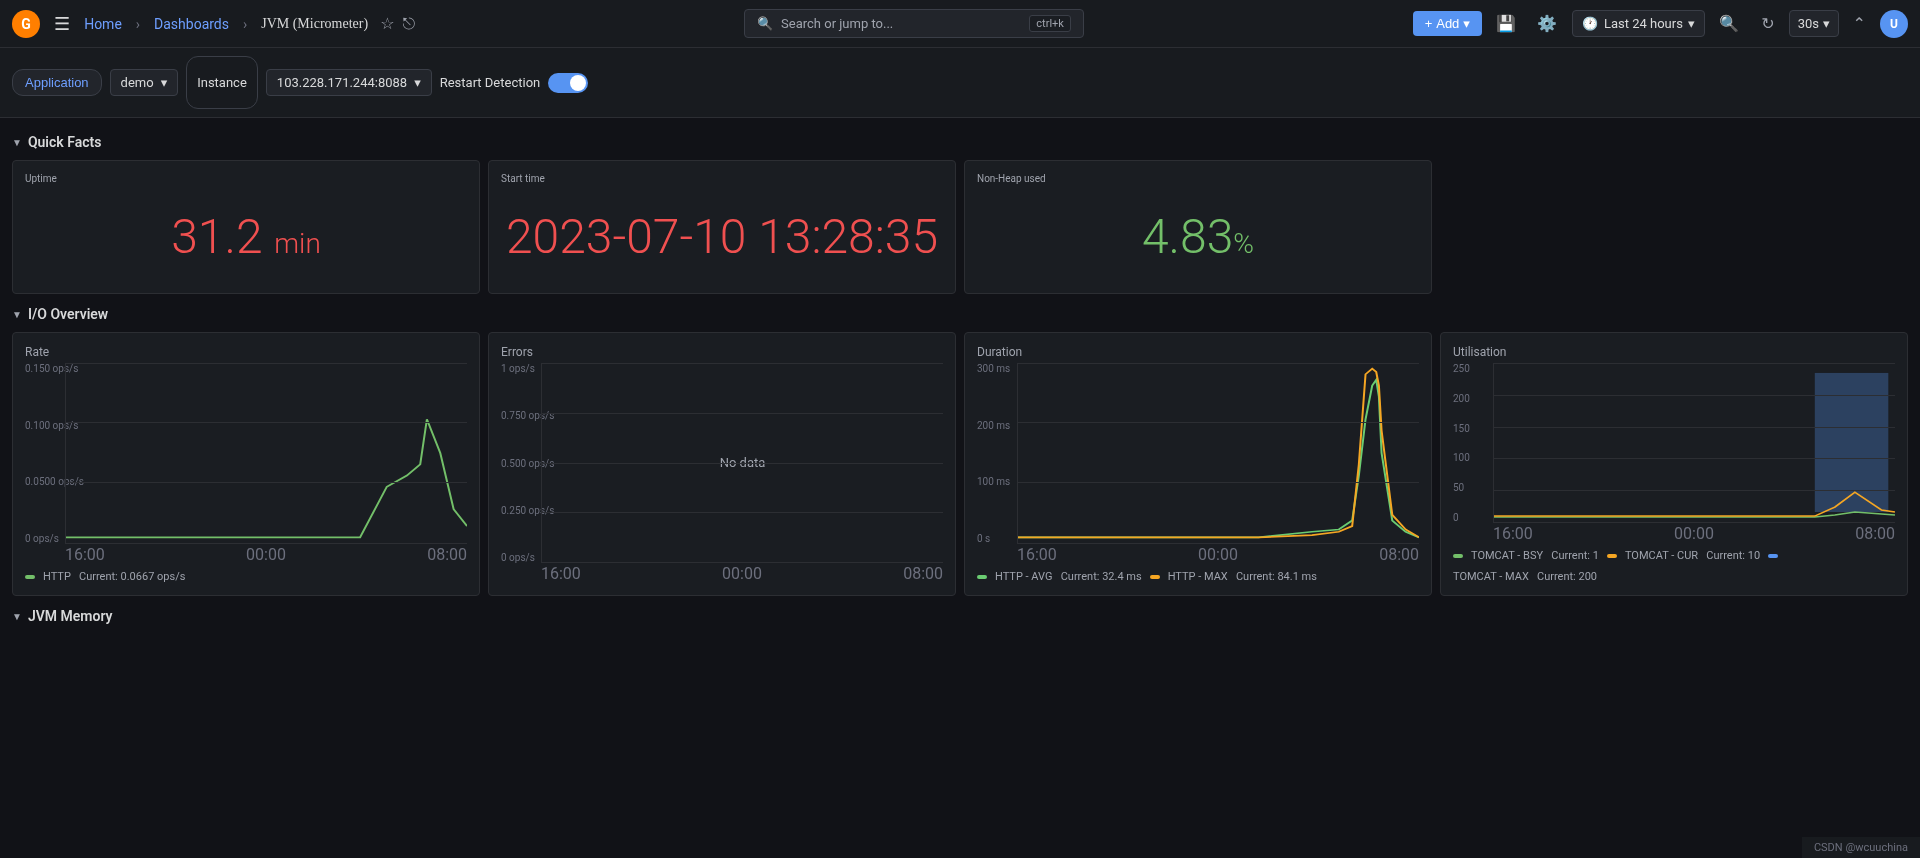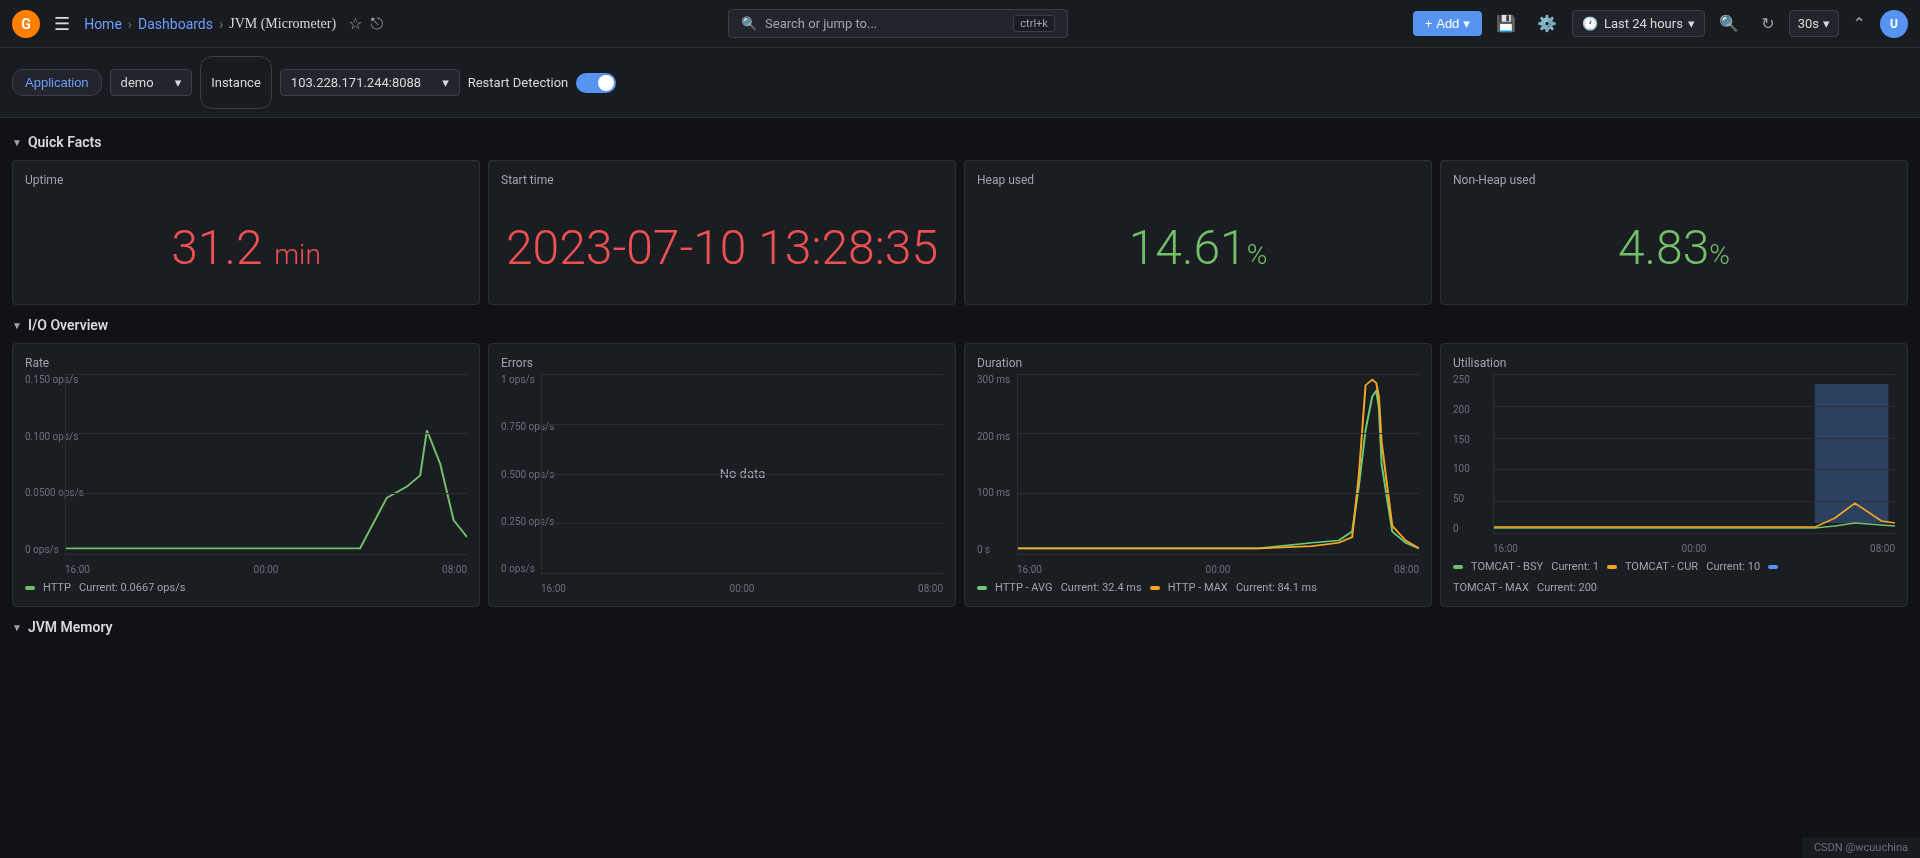--- a/index.html
+++ b/index.html
@@ -24,21 +24,21 @@
     }
     .topnav-logo {
       width: 28px; height: 28px;
       display: flex; align-items: center; justify-content: center;
     }
     .topnav-logo svg { width: 28px; height: 28px; }
     .topnav-hamburger {
       font-size: 18px; cursor: pointer; color: #d8d9da; padding: 4px 6px;
     }
     .breadcrumb {
-      display: flex; align-items: center; gap: 6px; color: #d8d9da; font-size: 14px;
+      display: flex; align-items: center; gap: 14px; color: #d8d9da; font-size: 14px;
     }
     .breadcrumb a { color: #6e9fff; text-decoration: none; cursor: pointer; }
     .breadcrumb .sep { color: #6c6f7d; }
     .breadcrumb .current { color: #d8d9da; font-weight: 500; font-family: Liberation Serif, serif; }
     .topnav-icons { display: flex; align-items: center; gap: 8px; margin-left: 4px; }
     .topnav-icons span { cursor: pointer; font-size: 16px; color: #9fa3ad; }
 
     .topnav-search {
       flex: 1;
       display: flex;
@@ -146,21 +146,21 @@
     .toolbar-dropdown {
       background: #22252b;
       border: 1px solid #3a3e47;
       color: #d8d9da;
       border-radius: 4px;
       padding: 5px 10px;
       cursor: pointer;
       font-size: 13px;
       display: flex;
       align-items: center;
-      gap: 21px;
+      gap: 7px;
     }
     .toolbar-label {
       background: transparent;
       border: 1px solid #3a3e47;
       color: #d8d9da;
       border-radius: 12px;
       padding: 18px 10px;
       font-size: 13px;
     }
     .toggle-label {
@@ -223,23 +223,23 @@
       margin-bottom: 12px;
     }
     .panels-4 { grid-template-columns: repeat(4, 1fr); }
     .panel {
       background: #1a1d22;
       border: 1px solid #2c2e33;
       border-radius: 4px;
       padding: 12px;
     }
     .panel-title {
-      font-size: 12px;
-      color: #9fa3ad;
-      margin-bottom: 16px;
+      font-size: 10px;
+      color: #9fa3ad;
+      margin-bottom: 8px;
     }
     .panel-value-red {
       font-size: 48px;
       font-weight: 300;
       color: #f05050;
       text-align: center;
       padding: 16px 0;
     }
     .panel-value-green {
       font-size: 48px;
@@ -307,21 +307,21 @@
       font-size: 10px;
       color: #6c6f7d;
     }
     .chart-x-labels {
       position: absolute;
       bottom: 0;
       left: 40px;
       right: 0;
       display: flex;
       justify-content: space-between;
-      font-size: 10px;
+      font-size: 16px;
       color: #6c6f7d;
     }
     .chart-plot {
       position: absolute;
       left: 40px;
       top: 0;
       right: 0;
       bottom: 20px;
       border-bottom: 1px solid #2c2e33;
       border-left: 1px solid #2c2e33;
@@ -436,26 +436,20 @@
       <div class="panel-value-red">
         <span>31.2</span>&nbsp;<span class="unit">min</span>
       </div>
     </div>
 
     <div class="panel">
       <div class="panel-title">Start time</div>
       <div class="panel-value-red">2023-07-10 13:28:35</div>
     </div>
 
-    <div class="panel">
-      <div class="panel-title">Heap used</div>
-      <div class="panel-value-green">
-        <span>14.61</span><span class="unit">%</span>
-      </div>
-    </div>
 
     <div class="panel">
       <div class="panel-title">Non-Heap used</div>
       <div class="panel-value-green">
         <span>4.83</span><span class="unit">%</span>
       </div>
     </div>
   </div>
 
   <div class="section-header">

